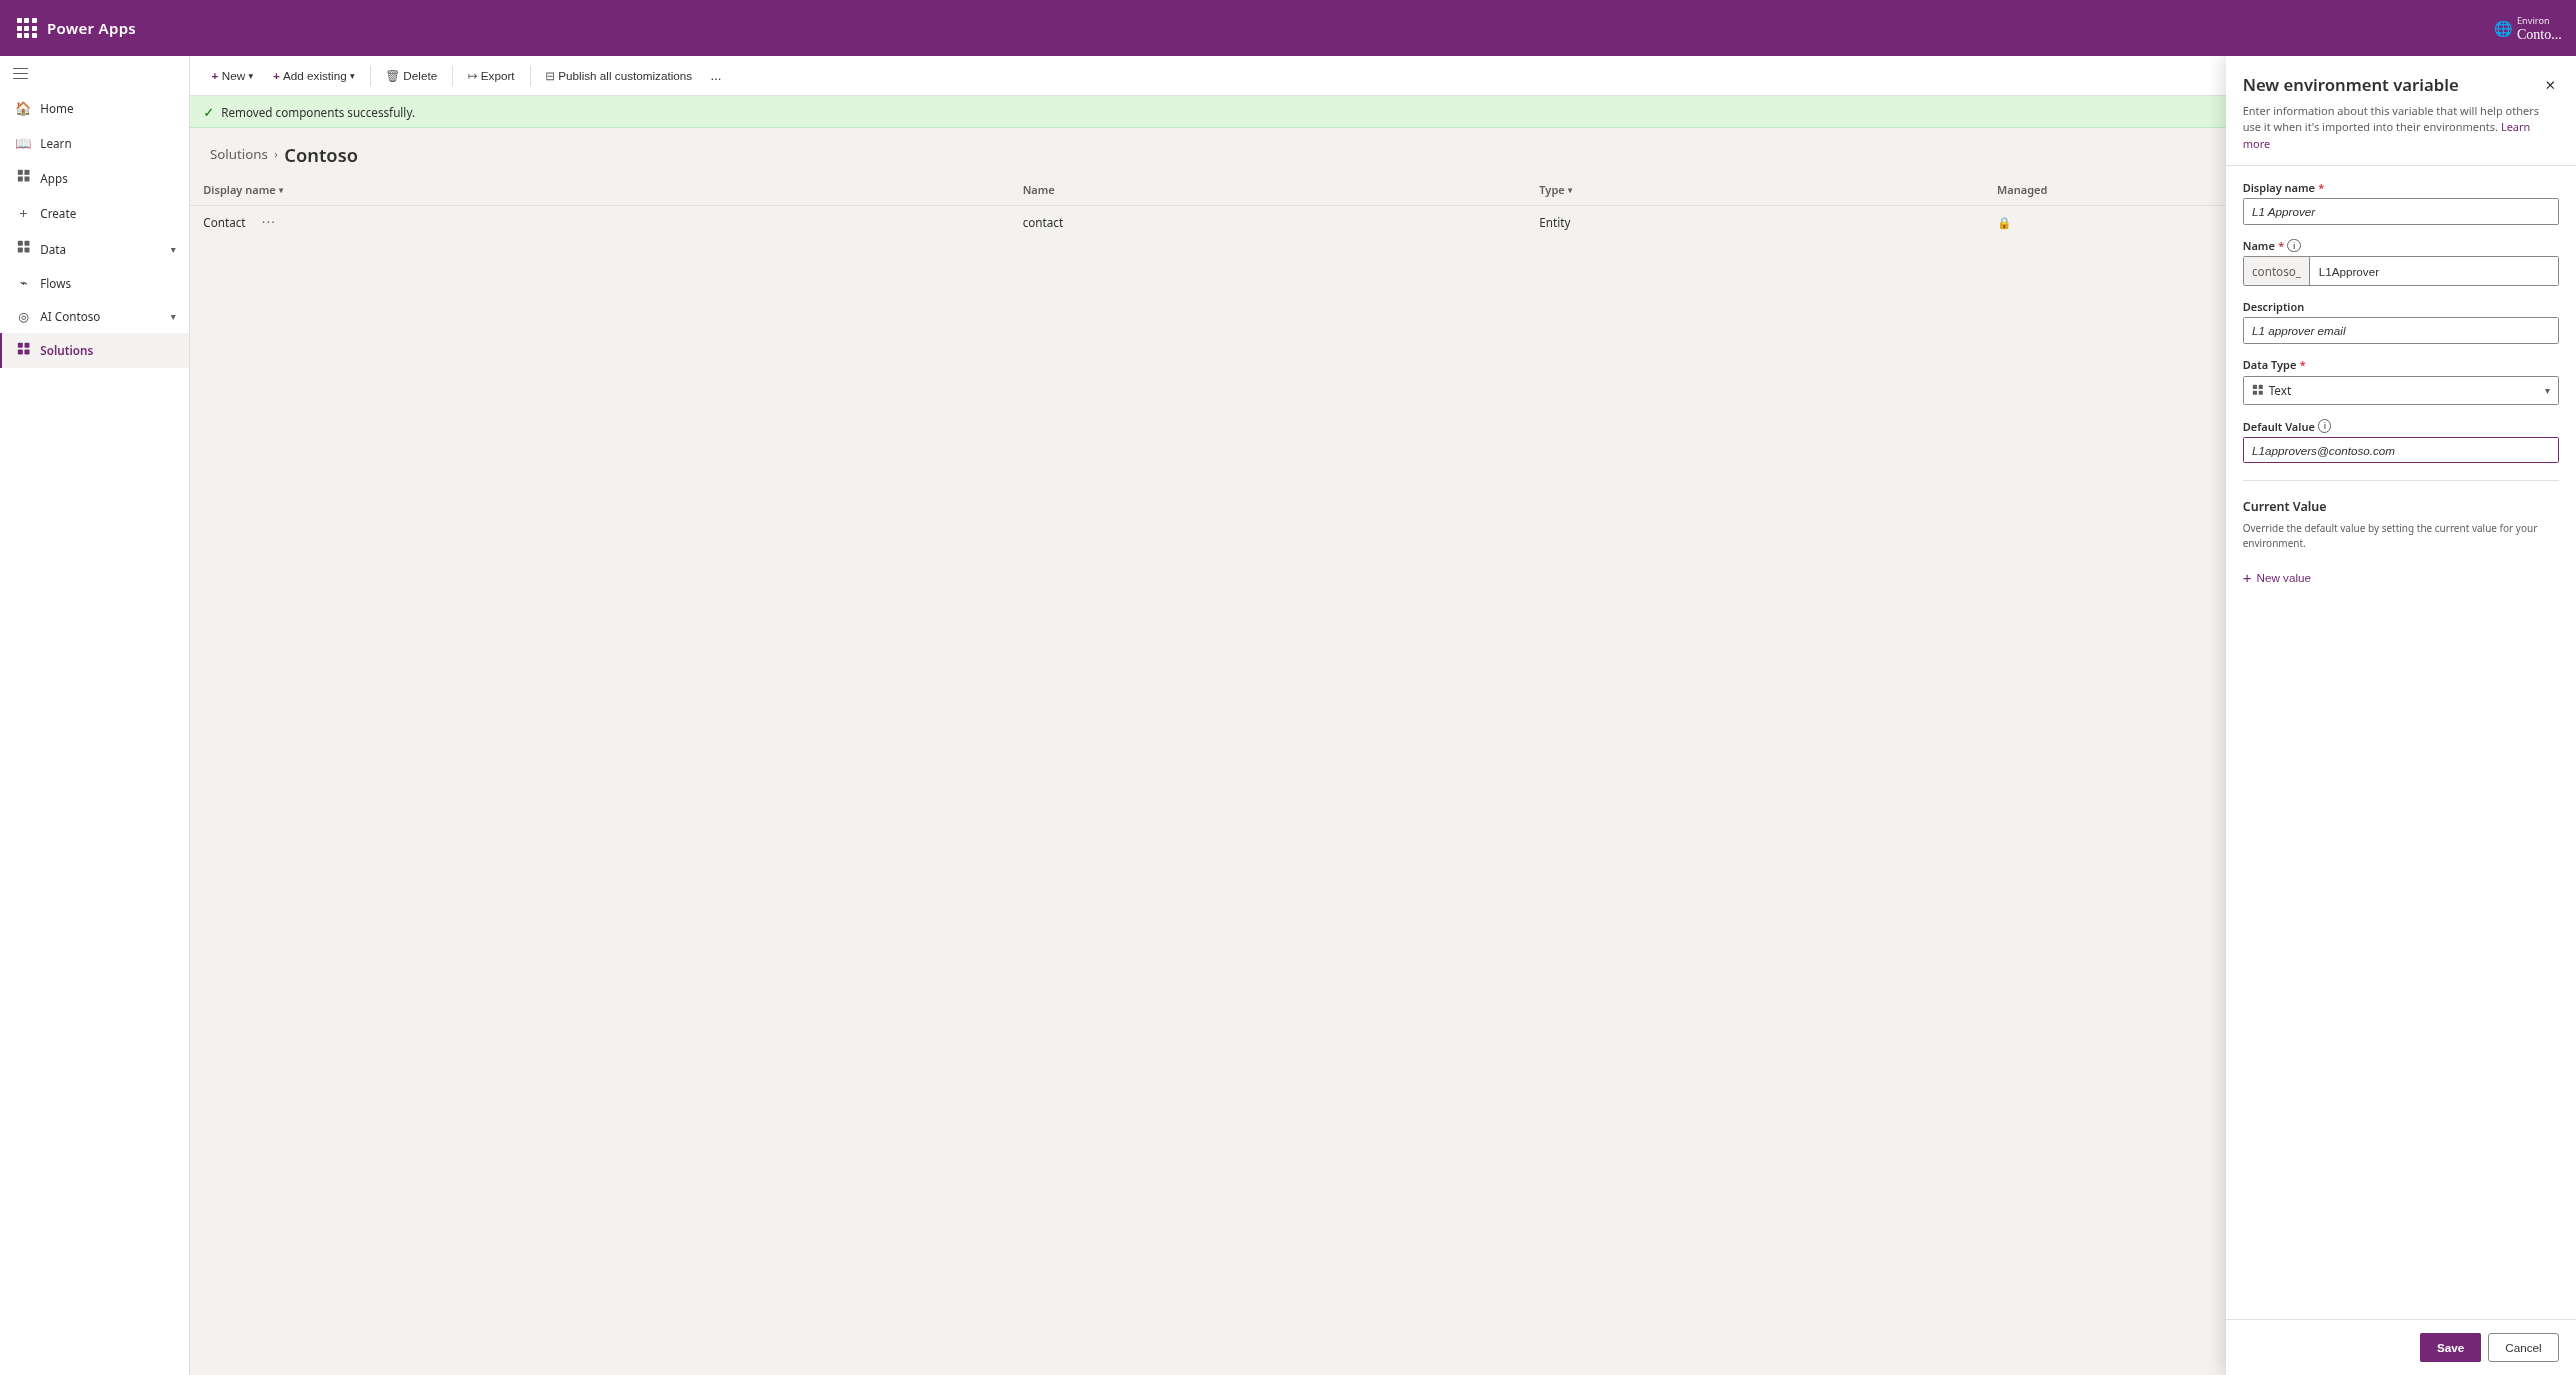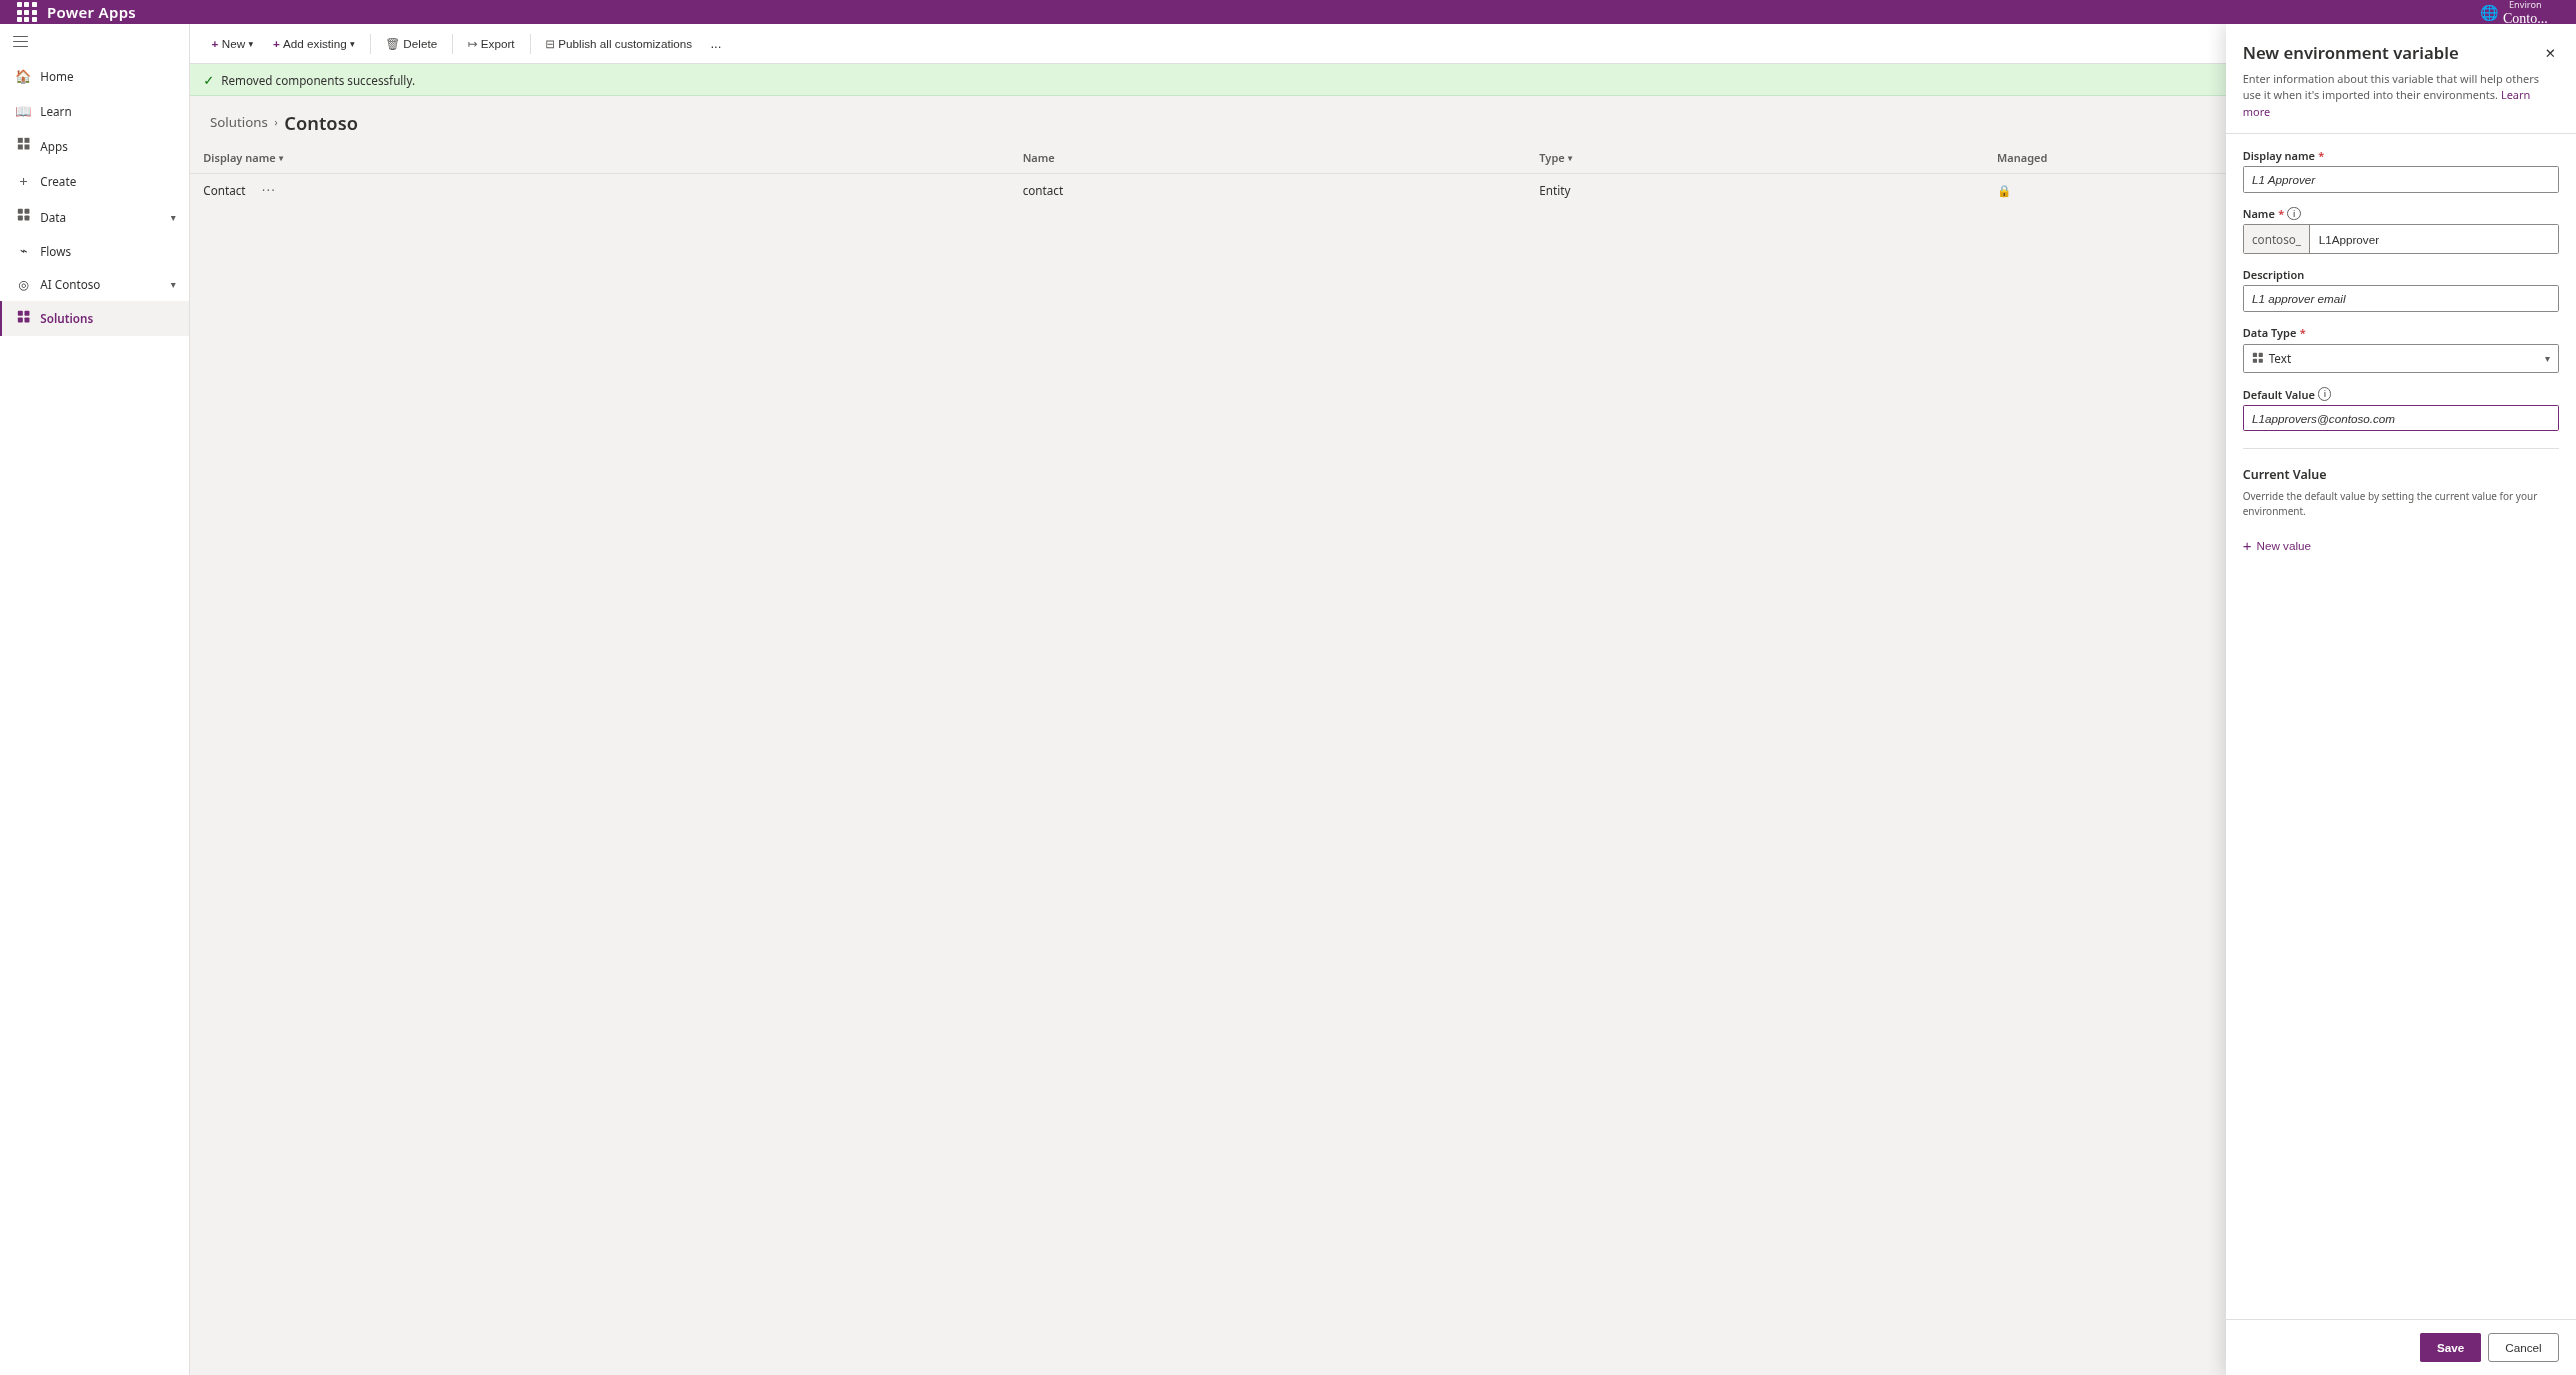--- a/index.html
+++ b/index.html
@@ -5,38 +5,38 @@
     * { box-sizing: border-box; margin: 0; padding: 0; }
     body { font-family: 'Segoe UI', system-ui, sans-serif; font-size: 11.7px; background: #f3f2f1; display: flex; flex-direction: column; height: 100vh; overflow: hidden; }
 
     
     .top-header {
       background: #742774;
       color: white;
       display: flex;
       align-items: center;
       padding: 0 13.3px;
-      height: 24px;
+      height: 56px;
       flex-shrink: 0;
       position: relative;
       z-index: 10;
     }
     .header-waffle {
       width: 27px; height: 27px; cursor: pointer;
       display: flex; align-items: center; justify-content: center;
       margin-right: 6.7px;
     }
     .waffle-grid {
       display: grid; grid-template-columns: repeat(3,5px); grid-template-rows: repeat(3,5px); gap: 2.5px;
     }
     .waffle-dot { width: 5px; height: 5px; background: white; border-radius: 0.8px; }
     .header-title { font-size: 15px; font-weight: 600; color: white; letter-spacing: 0.3px; }
     .header-spacer { flex: 1; }
     .header-env {
-      display: flex; flex-direction: column; align-items: center; margin-right: 15px;
+      display: flex; flex-direction: column; align-items: flex-start; margin-right: 1px;
     }
     .env-label { font-size: 9.2px; opacity: 0.85; }
     .env-name { font-size: 14px; font-weight: 500; font-family: Liberation Serif, serif; }
     .header-globe {
       width: 27px; height: 27px; display: flex; align-items: center; justify-content: center;
       color: white; font-size: 15px; cursor: pointer;
     }
 
     
     .main-layout {

